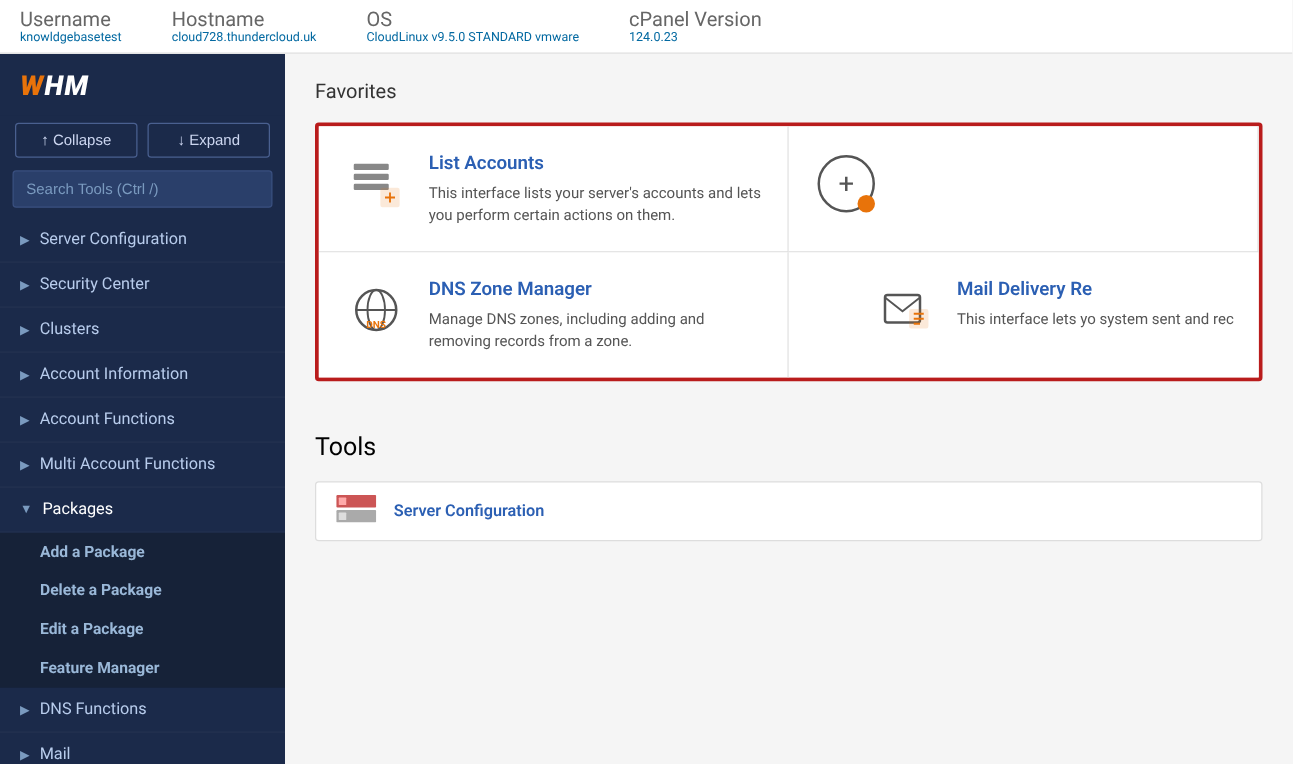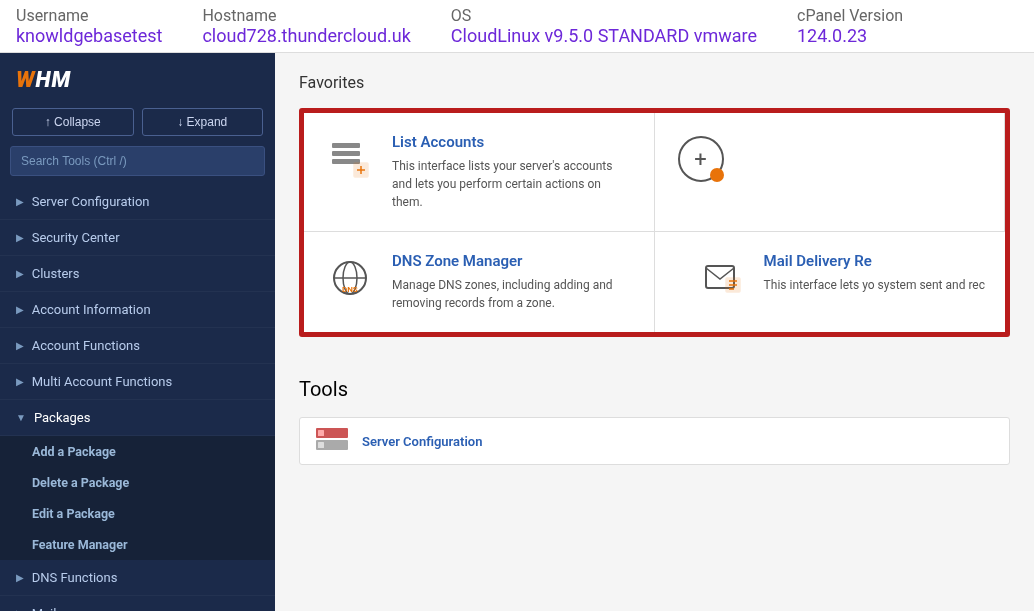--- a/index.html
+++ b/index.html
@@ -11,32 +11,32 @@
       border-bottom: 1px solid #ddd;
       padding: 6px 16px;
       display: flex;
       align-items: center;
       gap: 40px;
       min-height: 42px;
       font-size: 12px;
     }
     .top-bar-item { display: flex; flex-direction: column; }
     .top-bar-item .label { color: #666; font-size: 16px; }
-    .top-bar-item .value { color: #6d28d9; font-size: 18px; }
+    .top-bar-item .value { color: #0369a1; font-size: 10px; }
 
     
     .main-layout {
       display: flex;
       flex: 1;
       overflow: hidden;
     }
 
     
     .sidebar {
-      width: 275px;
+      width: 228px;
       background: #1b2a4a;
       color: #fff;
       display: flex;
       flex-direction: column;
       overflow-y: auto;
       flex-shrink: 0;
     }
     .sidebar::-webkit-scrollbar { width: 4px; }
     .sidebar::-webkit-scrollbar-thumb { background: #3a4f70; }
 
@@ -276,21 +276,21 @@
       <span>Mail</span>
     </div>
 
   </aside>
 
   <main class="content">
 
     <div class="content-section">
       <h2 class="section-title">Favorites</h2>
 
-      <div style="display:grid; grid-template-columns: 1fr 1fr; gap:0; border:5px solid #b91c1c; border-radius:3px; overflow:hidden; background:#fff;">
+      <div style="display:grid; grid-template-columns: 1fr 1fr; gap:0; border:3px solid #b91c1c; border-radius:3px; overflow:hidden; background:#fff;">
 
         <div class="card" style="border-right:1px solid #ddd; border-bottom:1px solid #ddd;">
           <div class="card-icon">
             <svg width="48" height="48" viewBox="0 0 48 48" fill="none">
               <rect x="6" y="8" width="28" height="5" rx="1" fill="#888"></rect>
               <rect x="6" y="16" width="28" height="5" rx="1" fill="#888"></rect>
               <rect x="6" y="24" width="28" height="5" rx="1" fill="#888"></rect>
               <rect x="28" y="28" width="14" height="14" rx="1" fill="#e8730a" opacity="0.15" stroke="#e8730a" stroke-width="1.5"></rect>
               <line x1="31" y1="35" x2="39" y2="35" stroke="#e8730a" stroke-width="1.5"></line>
               <line x1="35" y1="31" x2="35" y2="39" stroke="#e8730a" stroke-width="1.5"></line>

